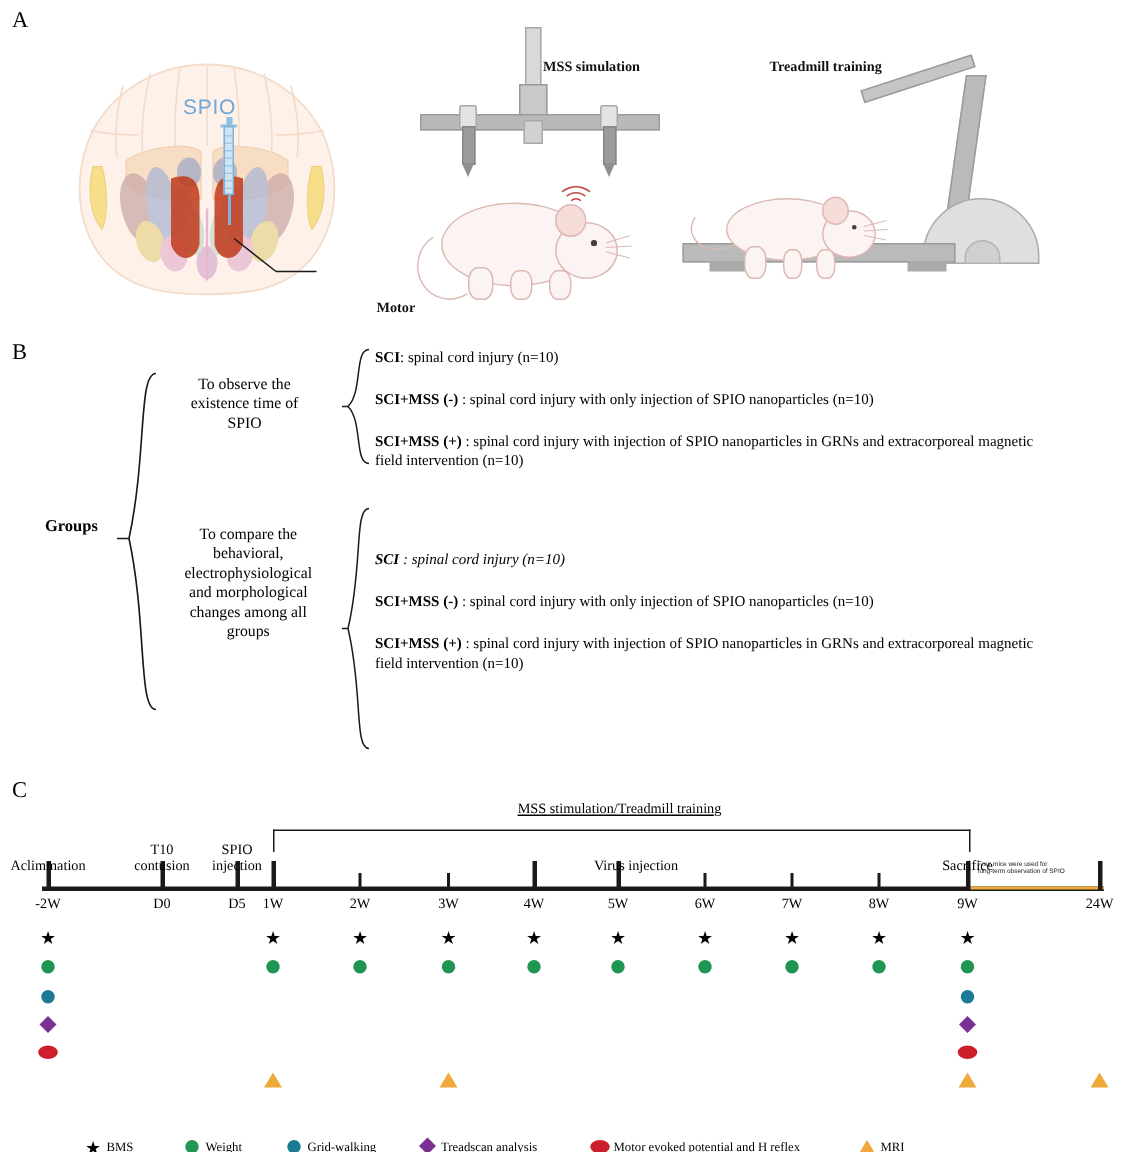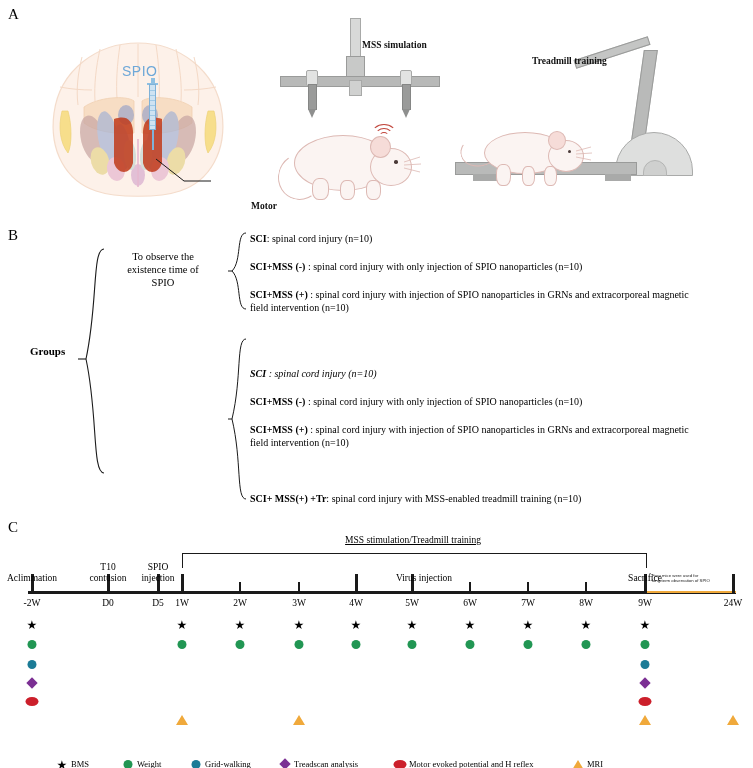--- a/index.html
+++ b/index.html
@@ -216,21 +216,21 @@
 
   <div class="tread">
     <div class="hbar"></div>
     <div class="post"></div>
     <div class="hood"></div>
     <div class="hoodin"></div>
     <div class="deck"></div>
     <div class="foot" style="left:18px;"></div>
     <div class="foot" style="left:150px;"></div>
   </div>
-  <div class="fig-label" style="left:532px;top:40px;margin-top:16px;">Treadmill training</div>
+  <div class="fig-label" style="left:513px;top:40px;">Treadmill training</div>
 
   <div class="mouse" style="left:466px;top:128px;width:130px;height:60px;">
     <div class="tail" style="left:-6px;top:6px;width:40px;height:30px;transform:rotate(-18deg);"></div>
     <div class="body" style="left:18px;top:4px;width:80px;height:40px;"></div>
     <div class="head" style="left:82px;top:12px;width:34px;height:30px;"></div>
     <div class="ear" style="left:82px;top:3px;width:16px;height:17px;"></div>
     <div class="eye" style="left:102px;top:22px;width:3px;height:3px;"></div>
     <div class="leg" style="left:30px;top:36px;width:13px;height:20px;"></div>
     <div class="leg" style="left:56px;top:38px;width:11px;height:18px;"></div>
     <div class="leg" style="left:78px;top:38px;width:11px;height:18px;"></div>
@@ -253,20 +253,28 @@
     <path d="M26 2 C14 2 20 56 8 112 C20 168 14 226 26 226" fill="none" stroke="#1a1a1a" stroke-width="1.1"></path>
     <path d="M8 112 L0 112" stroke="#1a1a1a" stroke-width="1.1"></path>
   </svg>
 
   <div class="sub-title" style="left:108px;top:25px;width:110px;">
     <div>To observe the</div>
     <div>existence time of</div>
     <div>SPIO</div>
   </div>
 
+  <div class="sub-title" style="left:108px;top:125px;width:115px;">
+    <div>To compare the</div>
+    <div>behavioral,</div>
+    <div>electrophysiological</div>
+    <div>and morphological</div>
+    <div>changes among all</div>
+    <div>groups</div>
+  </div>
 
   <svg style="position:absolute;left:228px;top:6px;" width="22" height="82">
     <path d="M18 2 C8 2 14 30 4 40 C14 50 8 78 18 78" fill="none" stroke="#1a1a1a" stroke-width="1"></path>
     <path d="M4 40 L0 40" stroke="#1a1a1a" stroke-width="1"></path>
   </svg>
 
   <svg style="position:absolute;left:228px;top:112px;" width="22" height="168">
     <path d="M18 2 C8 2 14 40 4 82 C14 124 8 162 18 162" fill="none" stroke="#1a1a1a" stroke-width="1"></path>
     <path d="M4 82 L0 82" stroke="#1a1a1a" stroke-width="1"></path>
   </svg>
@@ -282,23 +290,20 @@
   </div>
 
   <div class="gitem" style="left:250px;top:143px;width:500px;font-style:italic;">
     <b>SCI</b><span> : spinal cord injury (n=10)</span>
   </div>
   <div class="gitem" style="left:250px;top:171px;width:500px;">
     <b>SCI+MSS (-)</b><span> : spinal cord injury with only injection of SPIO nanoparticles (n=10)</span>
   </div>
   <div class="gitem" style="left:250px;top:199px;width:440px;">
     <b>SCI+MSS (+)</b><span> : spinal cord injury with injection of SPIO nanoparticles in GRNs and extracorporeal magnetic field intervention (n=10)</span>
-  </div>
-  <div class="gitem" style="left:250px;top:268px;width:500px;">
-    <b>SCI+ MSS(+) +Tr</b><span>: spinal cord injury with MSS-enabled treadmill training (n=10)</span>
   </div>
 </div>
 
 <div id="panelC">
   <div class="panel-letter" style="left:8px;top:4px;">C</div>
 
   <div class="brktitle" style="left:413px;top:20px;text-decoration:underline;">MSS  stimulation/Treadmill training</div>
   <div class="bracket" style="left:182px;top:38px;width:463px;"></div>
 
   <div class="axis"></div>

